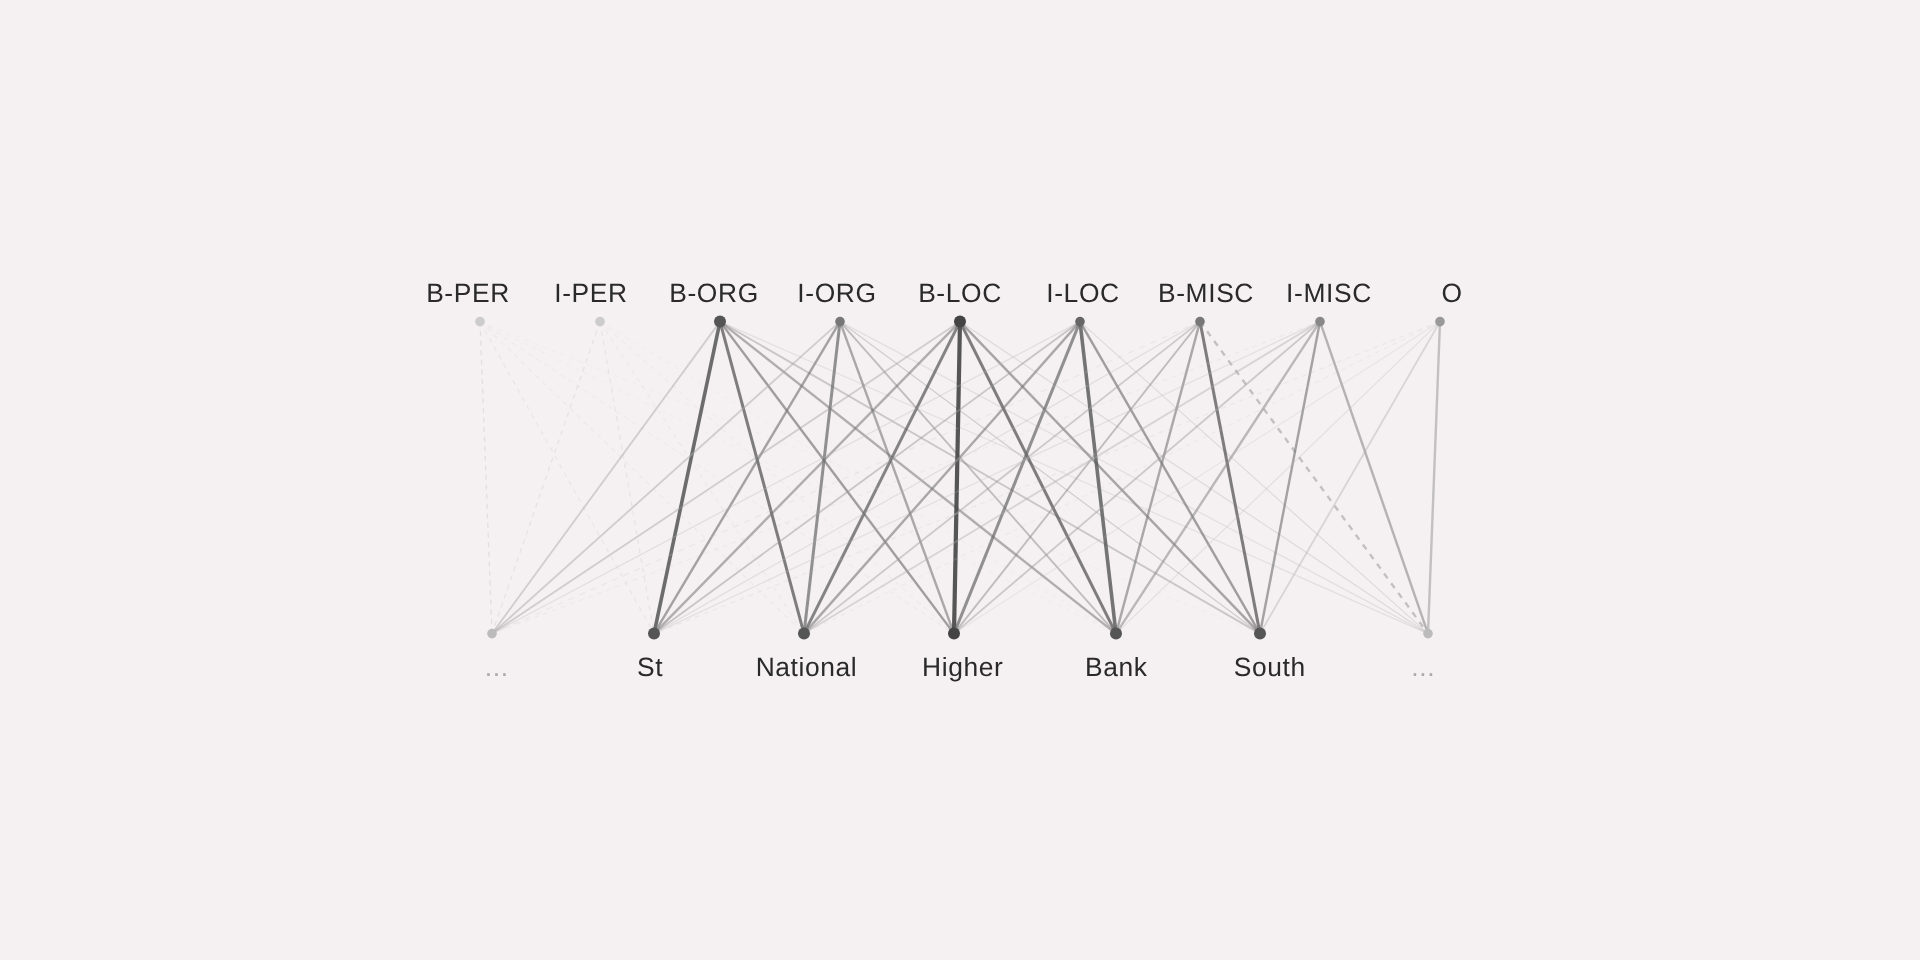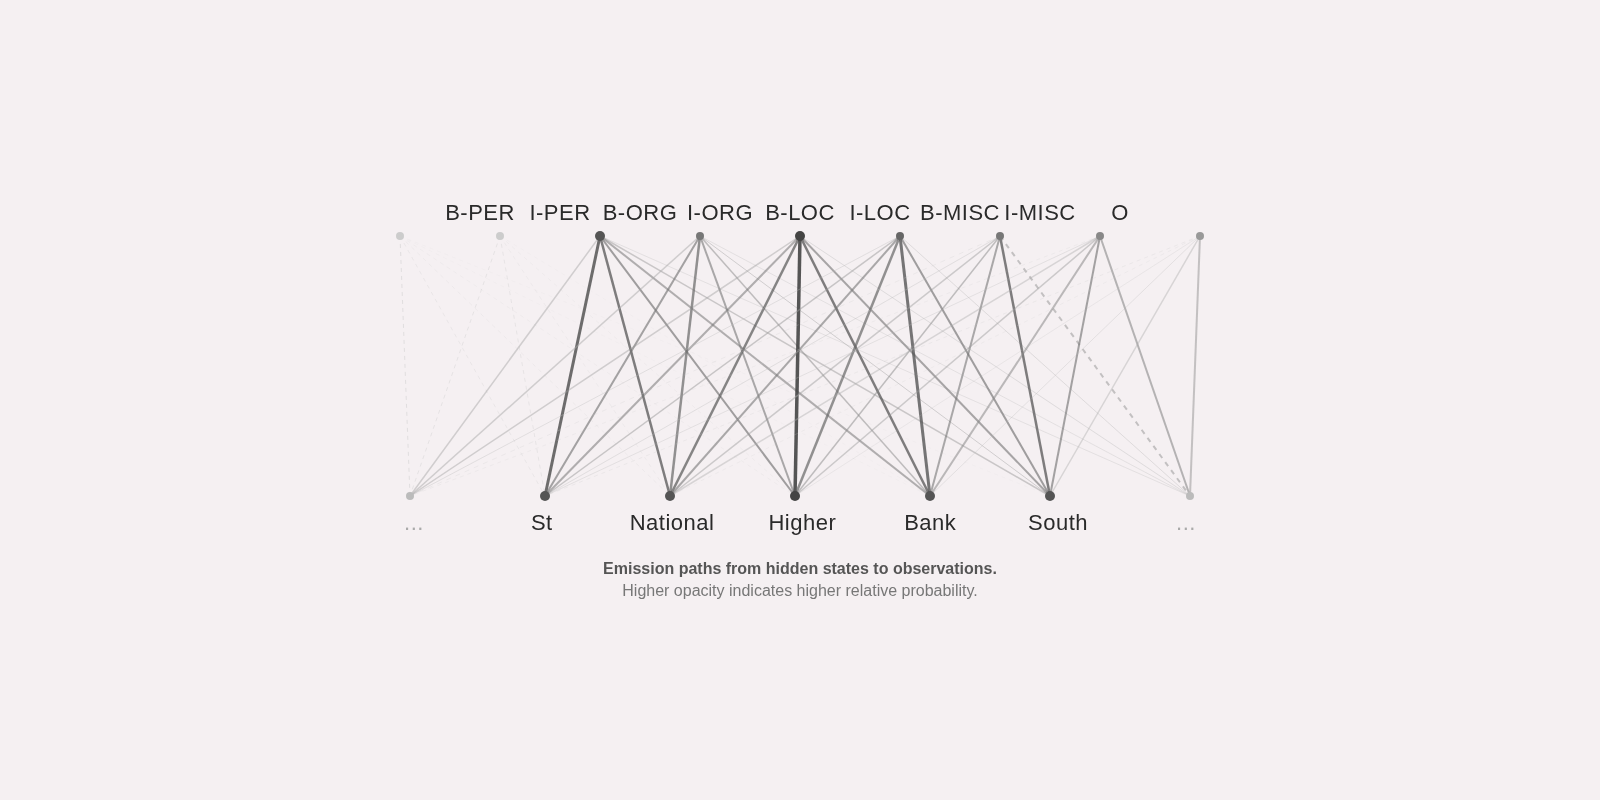--- a/index.html
+++ b/index.html
@@ -19,21 +19,21 @@
       align-items: center;
       position: relative;
     }
     .svg-wrapper {
       position: relative;
     }
     .labels-top {
       display: flex;
       flex-direction: row;
       align-items: center;
-      justify-content: center;
+      justify-content: space-between;
       width: 900px;
       margin-bottom: 0px;
     }
     .labels-bottom {
       display: flex;
       flex-direction: row;
       align-items: center;
       justify-content: space-around;
       width: 900px;
       margin-top: 0px;
@@ -175,17 +175,13 @@
   <div class="labels-bottom">
     <span class="label label-muted">...</span>
     <span class="label">St</span>
     <span class="label">National</span>
     <span class="label">Higher</span>
     <span class="label">Bank</span>
     <span class="label">South</span>
     <span class="label label-muted">...</span>
   </div>
 
-  <div class="caption">
-    <div class="caption-bold">Emission paths from hidden states to observations.</div>
-    <div class="caption-normal">Higher opacity indicates higher relative probability.</div>
-  </div>
 </div>
 
 </body></html>

